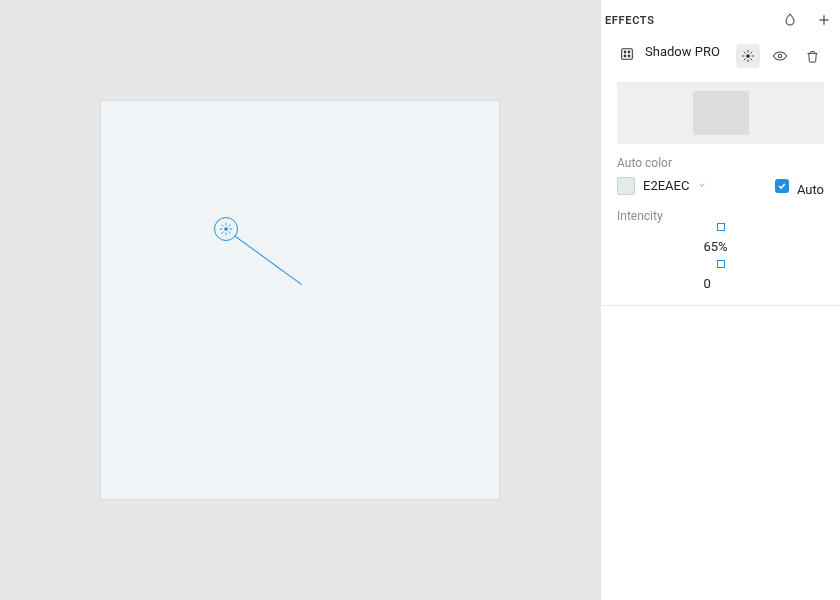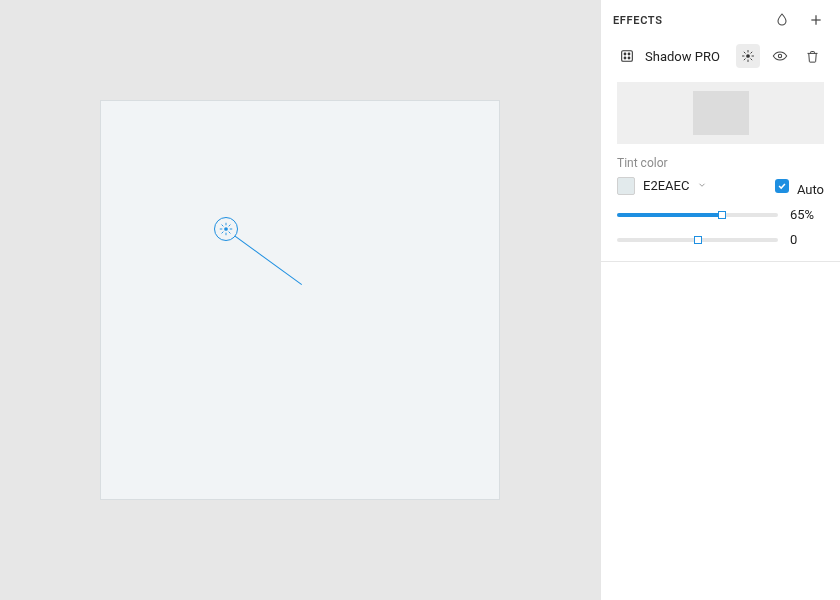--- a/index.html
+++ b/index.html
@@ -29,34 +29,34 @@
     display: flex; align-items: center; justify-content: center;
   }
   .light-handle svg { display: block; }
 
   .side-panel {
     flex: 1; background: #FFFFFF; padding: 0;
     border-left: 1px solid #E6E6E6;
   }
   .panel-header {
     display: flex; align-items: center; height: 40px;
-    padding: 0 12px; gap: 10px;
+    padding: 0 4px; gap: 10px;
   }
   .panel-title {
     font-size: 11px; letter-spacing: 0.06em; font-weight: 600;
     color: #333; flex: 1;
   }
   .icon-btn {
     width: 24px; height: 24px; display: flex; align-items: center; justify-content: center;
     border-radius: 4px; cursor: pointer; color: #444;
   }
   .icon-btn.active { background: #ECECEC; }
 
   .effect-row {
-    display: flex; align-items: center; padding: 4px 16px 8px 16px; gap: 8px;
+    display: flex; padding: 4px 16px 8px 16px; gap: 8px;
   }
   .effect-name { flex: 1; font-size: 13px; color: #222; }
   .effect-icon-slot {
     width: 20px; height: 20px; display: flex; align-items: center; justify-content: center;
   }
   .row-actions { display: flex; gap: 8px; align-items: center; }
 
   .preview-box {
     margin: 6px 16px 8px 16px; height: 62px; background: #EFEFEF;
     display: flex; align-items: center; justify-content: center;
@@ -79,21 +79,21 @@
   .chevron { color: #888; }
   .spacer { flex: 1; }
   .checkbox {
     width: 14px; height: 14px; border-radius: 3px; background: #1E8FE1;
     display: flex; align-items: center; justify-content: center;
   }
   .checkbox svg { display: block; }
   .auto-label { font-size: 13px; color: #222; margin-top: 8px; }
 
   .slider-row {
-    display: flex; align-items: center; padding: 2px 16px 8px 16px; gap: 12px;
+    display: flex; align-items: center; padding: 2px 16px 8px 16px; gap: 12px; flex-direction: column;
   }
   .slider {
     flex: 1; height: 4px; background: #E5E5E5; position: relative; border-radius: 2px;
   }
   .slider-fill {
     position: absolute; left: 0; top: 0; bottom: 0; background: #1E8FE1; border-radius: 2px;
   }
   .slider-thumb {
     position: absolute; top: 50%; width: 8px; height: 8px;
     background: #FFFFFF; border: 1px solid #1E8FE1;
@@ -183,38 +183,39 @@
             <path d="M6 7l1 13a1 1 0 0 0 1 1h8a1 1 0 0 0 1-1l1-13"></path>
           </svg>
         </span>
       </div>
     </div>
 
     <div class="preview-box">
       <div class="preview-inner"></div>
     </div>
 
-    <div class="field-label">Tint color</div>
+    <div class="field-label">Auto color</div>
     <div class="tint-row">
       <span class="swatch" style="background: rgb(226, 234, 236);"></span>
       <span class="tint-value">E2EAEC</span>
       <span class="chevron">
         <svg width="10" height="10" viewBox="0 0 24 24" fill="none" stroke="currentColor" stroke-width="2">
           <polyline points="6 9 12 15 18 9"></polyline>
         </svg>
       </span>
       <span class="spacer"></span>
       <span class="checkbox">
         <svg width="10" height="10" viewBox="0 0 24 24" fill="none" stroke="#fff" stroke-width="3.5">
           <polyline points="5 12 10 17 19 7"></polyline>
         </svg>
       </span>
       <span class="auto-label">Auto</span>
     </div>
 
+    <div class="field-label">Intencity</div>
     <div class="slider-row">
       <div class="slider">
         <div class="slider-fill" id="intensity-fill" style="width: 65%;"></div>
         <div class="slider-thumb" id="intensity-thumb" style="left: 65%;"></div>
       </div>
       <span class="slider-val">65%</span>
     </div>
 
     <div class="slider-row">
       <div class="slider">

